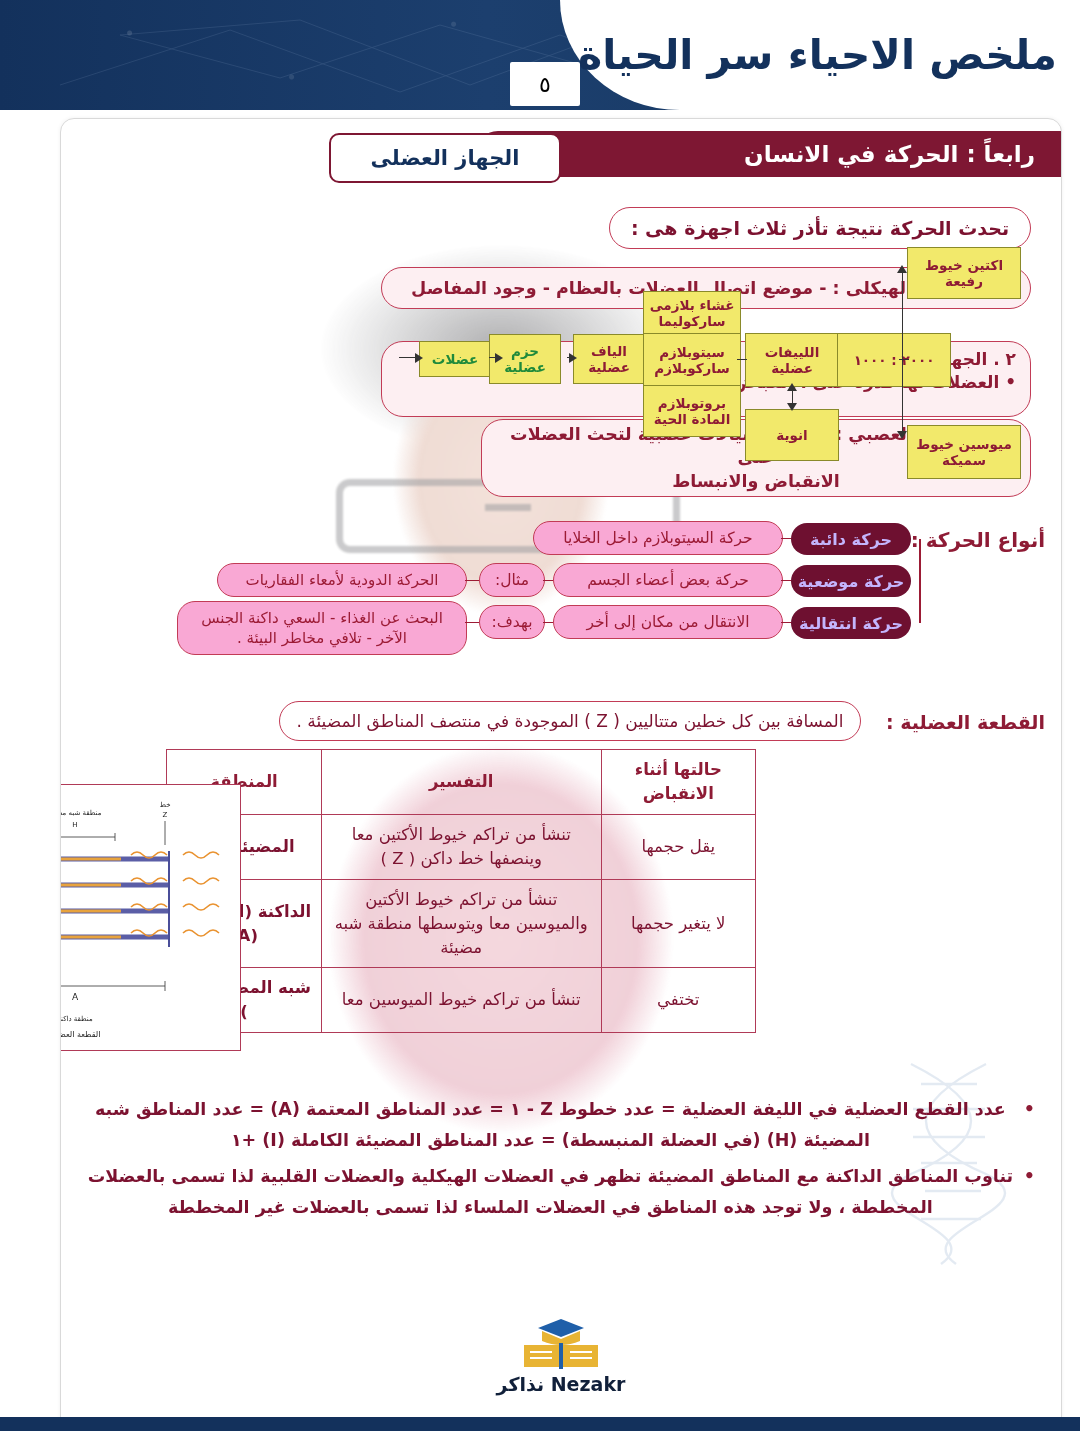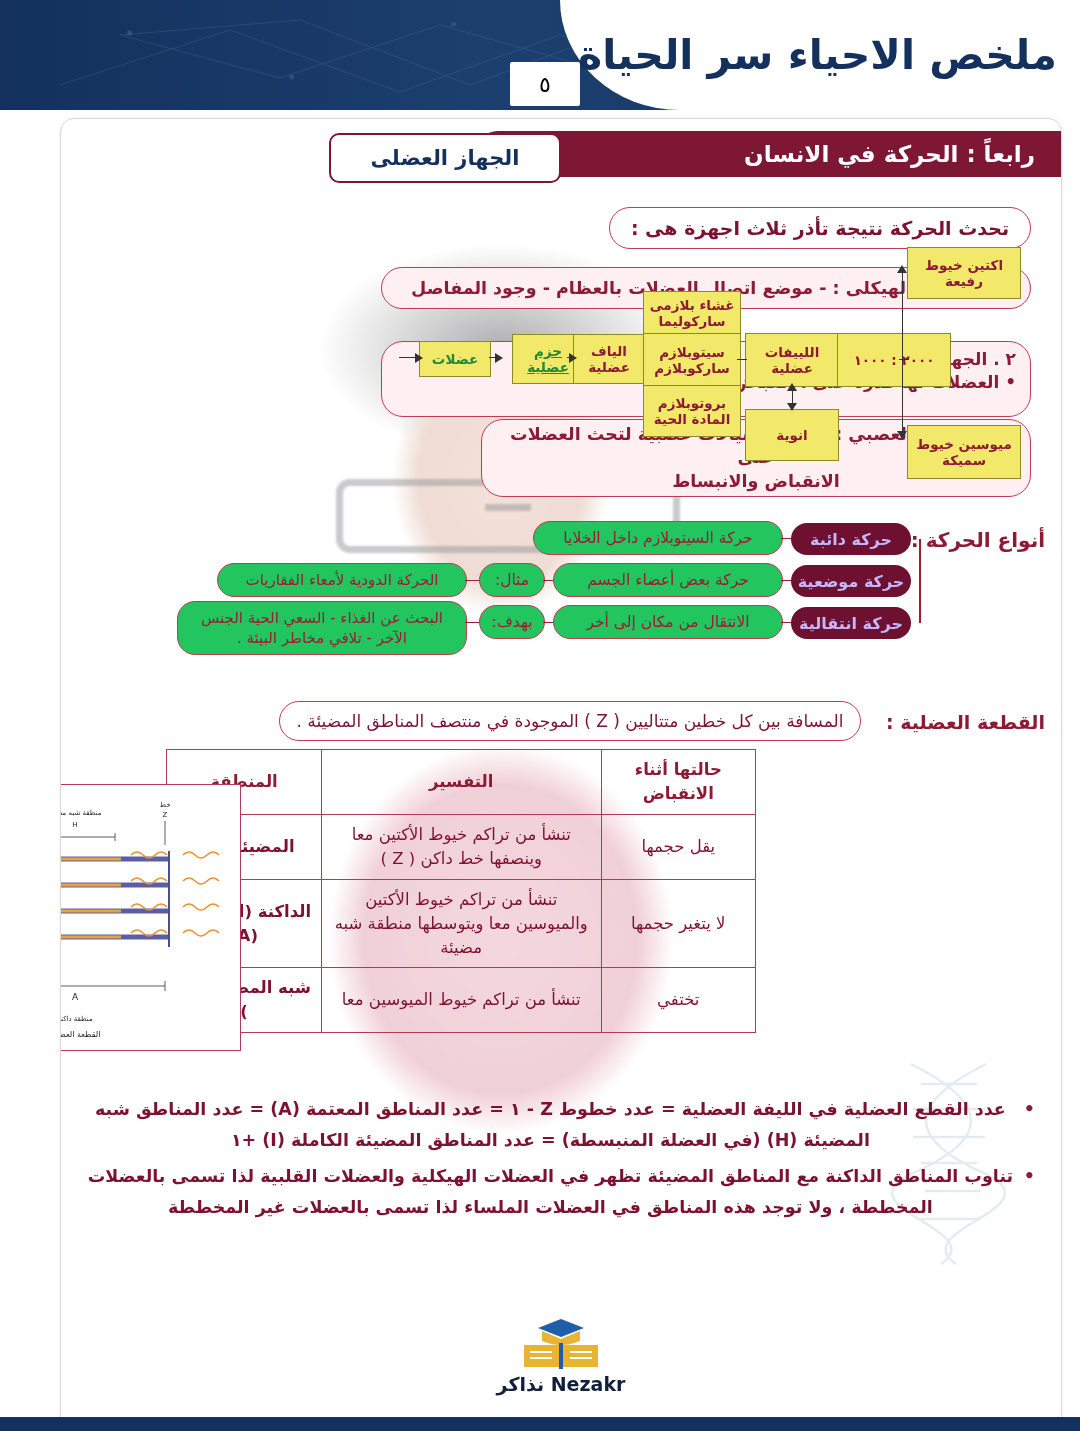--- a/index.html
+++ b/index.html
@@ -79,21 +79,21 @@
   }
 
   
   .abs{position:absolute;box-sizing:border-box;}
   .arabic{font-family:"DejaVu Sans", sans-serif;direction:rtl;}
   .pinkbox{
     background:#fdeff2;border:1.6px solid #c23b56;border-radius:22px;
     color:#8e1b35;font-weight:bold;
   }
   .plainpink{
-    background:#22c55e;border:1.6px solid #c23b56;border-radius:18px;color:#9c1b35;
+    background:#f9a8d4;border:1.6px solid #c23b56;border-radius:18px;color:#9c1b35;
   }
   .maroon-pill{
     background:#6e1030;color:#c4b5fd;font-weight:bold;border-radius:16px;
     display:flex;align-items:center;justify-content:center;text-align:center;
   }
   .center{display:flex;align-items:center;justify-content:center;text-align:center;}
 
   
   .lesson-head{
     position:absolute;right:0;top:12px;width:560px;height:46px;
@@ -240,21 +240,21 @@
         <div class="dev-txt">الانقباض والانبساط</div>
       </div>
     </div>
 
     <div class="chain">
 
       <div class="cell arabic grn" style="right:570px;top:222px;width:70px;height:34px;">عضلات</div>
       <div class="arrowline" style="right:640px;top:238px;width:22px;"></div>
       <div class="arrowhead ah-right" style="right:638px;top:234px;"></div>
 
-      <div class="cell arabic grn" style="right:477px;top:215px;width:70px;height:48px;text-decoration:underline;">حزم عضلية</div>
+      <div class="cell arabic grn" style="right:500px;top:215px;width:70px;height:48px;">حزم عضلية</div>
       <div class="arrowline" style="right:560px;top:238px;width:12px;"></div>
       <div class="arrowhead ah-right" style="right:558px;top:234px;"></div>
 
       <div class="cell arabic red" style="right:416px;top:215px;width:70px;height:48px;">الياف عضلية</div>
       <div class="arrowline" style="right:486px;top:238px;width:8px;"></div>
       <div class="arrowhead ah-right" style="right:484px;top:234px;"></div>
 
       <div class="cell arabic red" style="right:320px;top:172px;width:96px;height:42px;">غشاء بلازمى ساركوليما</div>
       <div class="cell arabic red" style="right:320px;top:214px;width:96px;height:52px;">سيتوبلازم ساركوبلازم</div>
       <div class="cell arabic red" style="right:320px;top:266px;width:96px;height:50px;">بروتوبلازم المادة الحية</div>
@@ -289,21 +289,21 @@
     <div class="abs plainpink center arabic" style="right:278px;top:402px;width:250px;height:34px;font-size:15.5px;">حركة السيتوبلازم داخل الخلايا</div>
 
     <div class="abs maroon-pill arabic" style="right:150px;top:446px;width:120px;height:32px;font-size:16px;">حركة موضعية</div>
     <div class="abs plainpink center arabic" style="right:278px;top:444px;width:230px;height:34px;font-size:15.5px;">حركة بعض أعضاء الجسم</div>
     <div class="abs plainpink center arabic" style="right:516px;top:444px;width:66px;height:34px;font-size:15.5px;">مثال:</div>
     <div class="abs plainpink center arabic" style="right:594px;top:444px;width:250px;height:34px;font-size:15px;">الحركة الدودية لأمعاء الفقاريات</div>
 
     <div class="abs maroon-pill arabic" style="right:150px;top:488px;width:120px;height:32px;font-size:16px;">حركة انتقالية</div>
     <div class="abs plainpink center arabic" style="right:278px;top:486px;width:230px;height:34px;font-size:15.5px;">الانتقال من مكان إلى أخر</div>
     <div class="abs plainpink center arabic" style="right:516px;top:486px;width:66px;height:34px;font-size:15.5px;">بهدف:</div>
-    <div class="abs plainpink center arabic" style="right:594px;top:482px;width:290px;height:54px;font-size:15px;padding:2px 8px;line-height:1.35;">البحث عن الغذاء - السعي الحية الجنس الآخر - تلافي مخاطر البيئة .</div>
+    <div class="abs plainpink center arabic" style="right:594px;top:482px;width:290px;height:54px;font-size:15px;padding:2px 8px;line-height:1.35;">البحث عن الغذاء - السعي داكنة الجنس الآخر - تلافي مخاطر البيئة .</div>
 
     <div class="arrowline" style="right:270px;top:419px;width:10px;background:#9c1b35;"></div>
     <div class="arrowline" style="right:270px;top:461px;width:10px;background:#9c1b35;"></div>
     <div class="arrowline" style="right:270px;top:503px;width:10px;background:#9c1b35;"></div>
     <div class="arrowline" style="right:508px;top:461px;width:10px;background:#9c1b35;"></div>
     <div class="arrowline" style="right:508px;top:503px;width:10px;background:#9c1b35;"></div>
     <div class="arrowline" style="right:582px;top:461px;width:14px;background:#9c1b35;"></div>
     <div class="arrowline" style="right:582px;top:503px;width:14px;background:#9c1b35;"></div>
     <div class="arrowline" style="right:140px;top:420px;width:1.6px;height:84px;background:#9c1b35;"></div>
 

